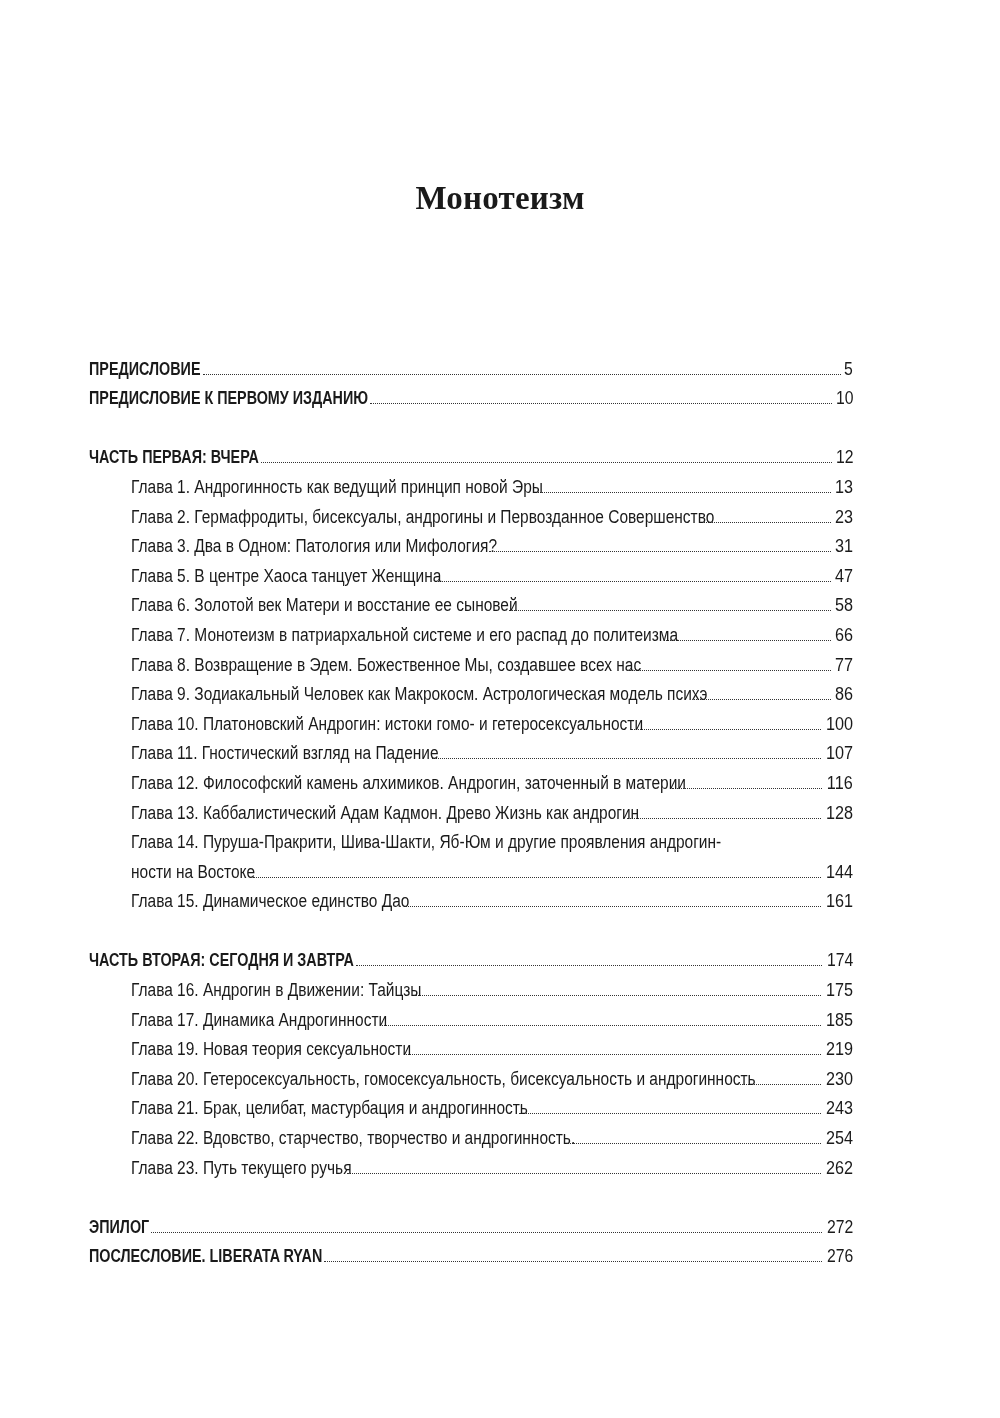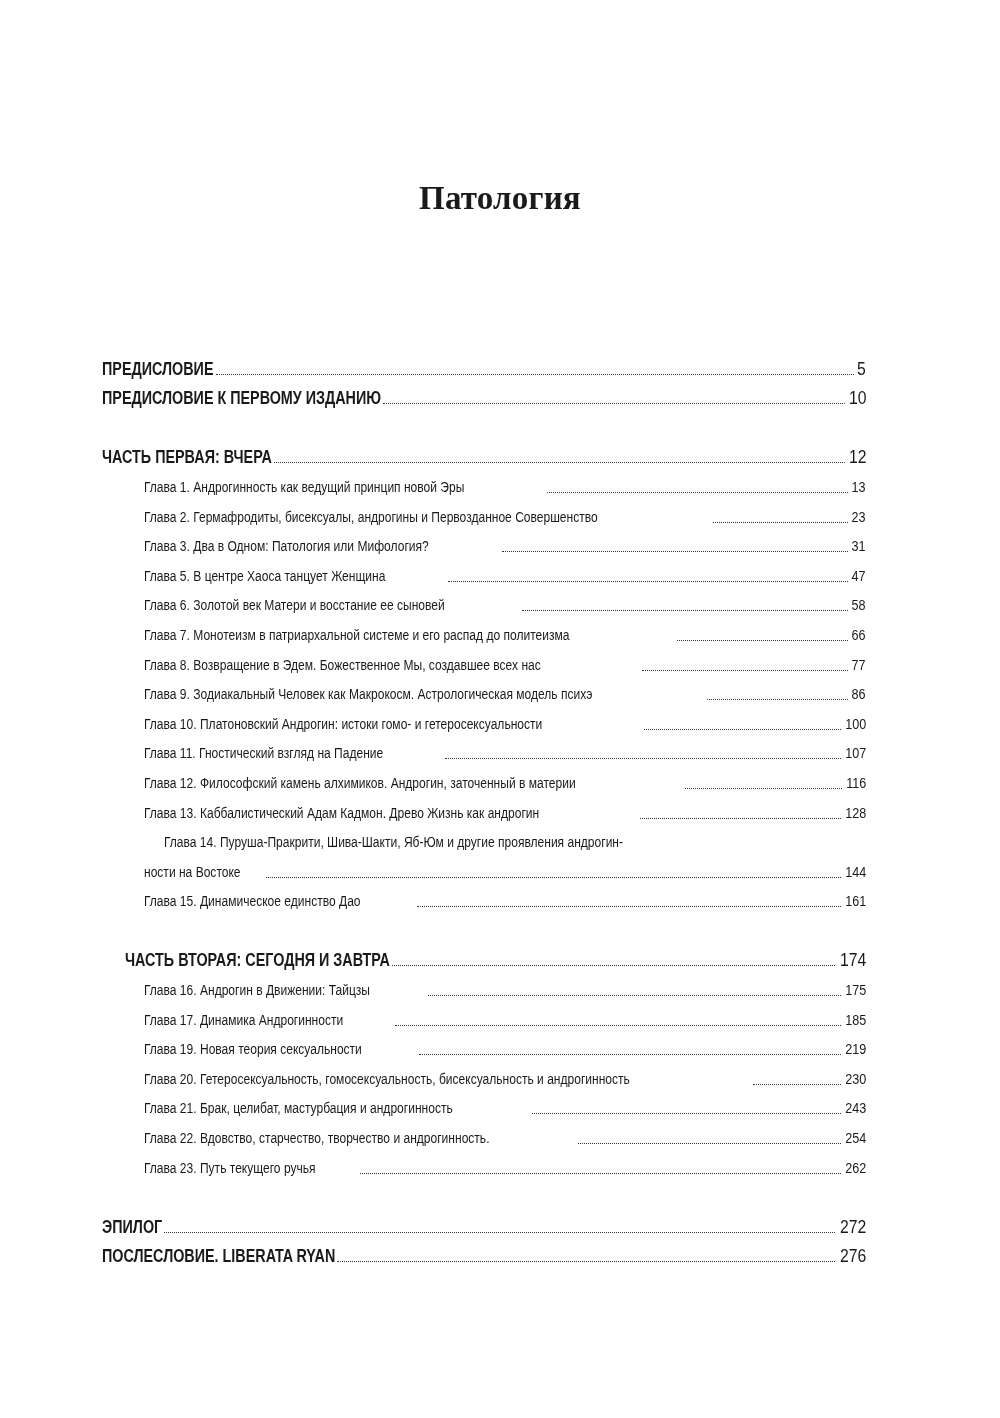--- a/index.html
+++ b/index.html
@@ -22,29 +22,29 @@
       text-align: center;
       font-family: "Liberation Serif", "DejaVu Serif", serif;
       font-size: 33px;
       font-weight: bold;
       letter-spacing: 0.2px;
       color: #1a1a1a;
     }
     .toc {
       position: absolute;
       top: 349px;
-      left: 102px;
+      left: 89px;
       width: 764px;
     }
     .toc-row {
       height: 29.6px;
       display: flex;
       align-items: flex-end;
       font-family: "Liberation Sans", "DejaVu Sans", sans-serif;
-      font-size: 14px;
+      font-size: 18px;
       line-height: 20px;
       color: #1a1a1a;
       white-space: nowrap;
       position: relative;
     }
     .toc-row .label-wrap {
       display: inline-block;
       transform: scaleX(0.86);
       transform-origin: left bottom;
     }
@@ -75,21 +75,21 @@
       transform-origin: right bottom;
     }
     .toc-row.top .page { font-weight: normal; }
     .gap { height: 29.6px; }
     
     .text { overflow: visible; }
   </style>
 </head>
 <body>
 
-<h1 class="page-title">Патология</h1>
+<h1 class="page-title">Монотеизм</h1>
 
 <div class="toc">
 
   <div class="toc-row top">
     <span class="text" style="width: 111.52px;"><span class="label-wrap">ПРЕДИСЛОВИЕ</span></span>
     <span class="leader"></span>
     <span class="page">5</span>
   </div>
   <div class="toc-row top">
     <span class="text" style="width: 278.8px;"><span class="label-wrap">ПРЕДИСЛОВИЕ К ПЕРВОМУ ИЗДАНИЮ</span></span>
@@ -177,21 +177,21 @@
       <div class="toc-row chapter">
         <span class="text" style="width: 270.9px;"><span class="label-wrap">Глава 15. Динамическое единство Дао</span></span>
         <span class="leader"></span>
         <span class="page">161</span>
       </div>
     </div>
 
   <div class="gap"></div>
 
   <div class="toc-row top">
-    <span class="text" style="width: 264.86px; margin-left: 23px;"><span class="label-wrap">ЧАСТЬ ВТОРАЯ: СЕГОДНЯ И ЗАВТРА</span></span>
+    <span class="text" style="width: 264.86px;"><span class="label-wrap">ЧАСТЬ ВТОРАЯ: СЕГОДНЯ И ЗАВТРА</span></span>
     <span class="leader"></span>
     <span class="page">174</span>
   </div>
 
   <div id="part2-chapters">
       <div class="toc-row chapter">
         <span class="text" style="width: 282.08px;"><span class="label-wrap">Глава 16. Андрогин в Движении: Тайцзы</span></span>
         <span class="leader"></span>
         <span class="page">175</span>
       </div>

